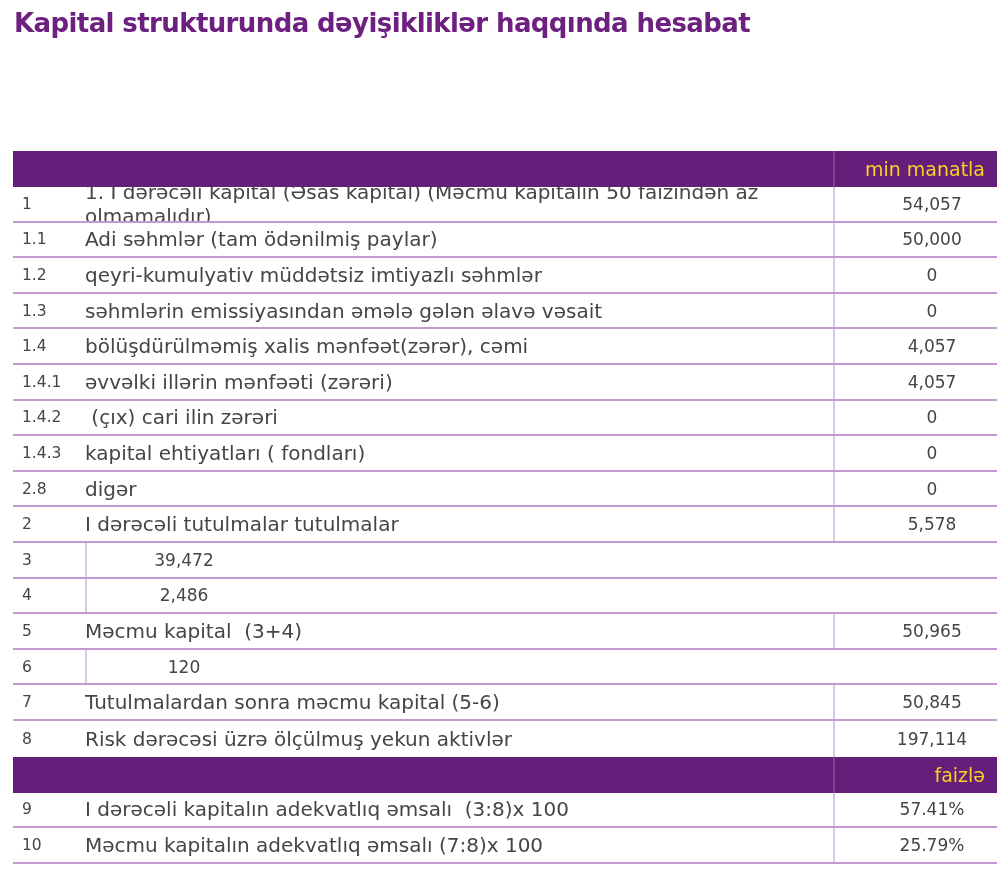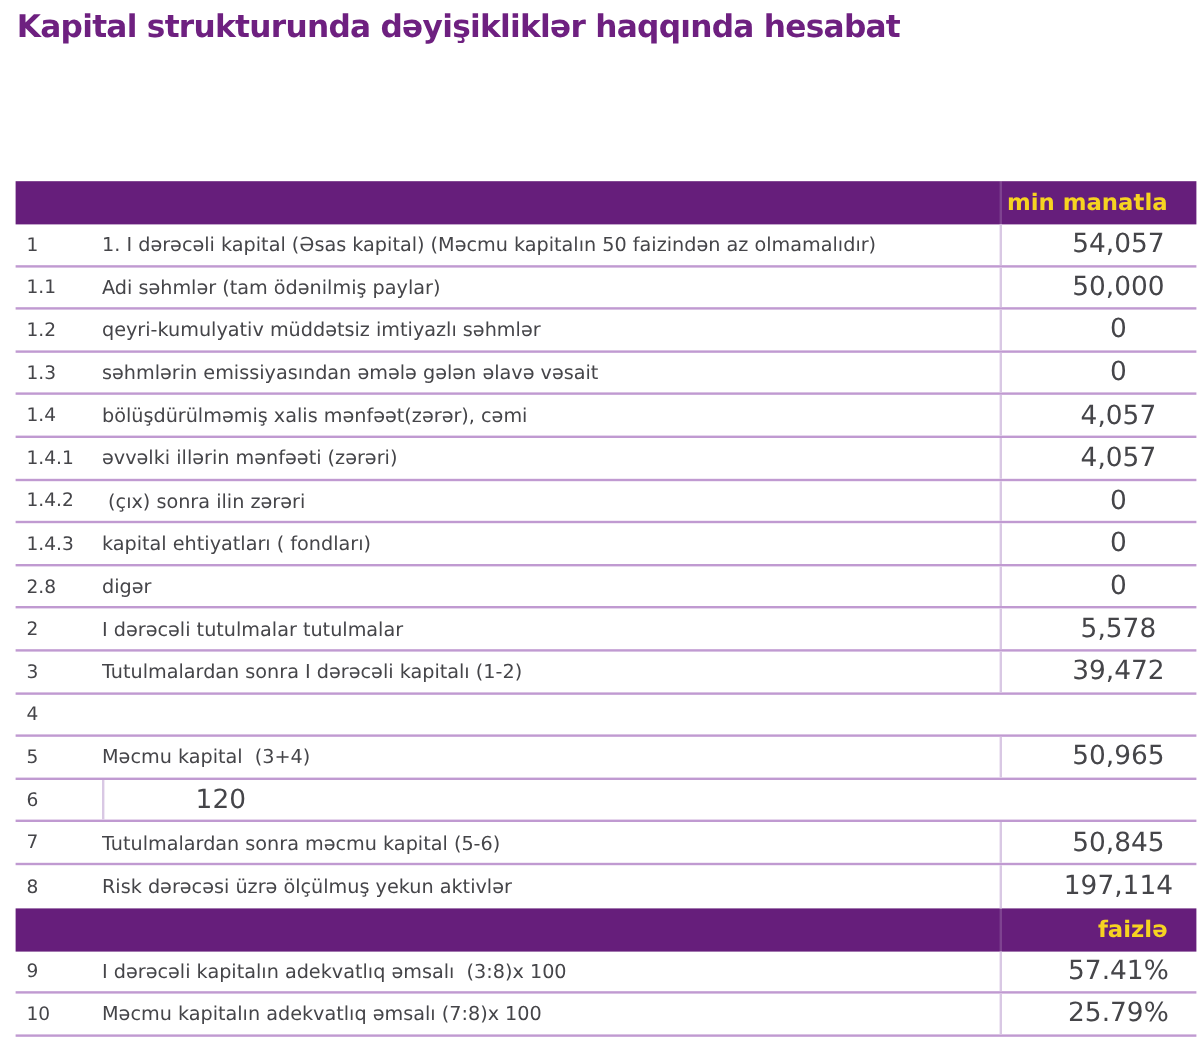--- a/index.html
+++ b/index.html
@@ -39,23 +39,23 @@
     display: flex;
   }
   .sh-spacer { flex: 1; }
   .sh-unit {
     width: 164px;
     box-sizing: border-box;
     border-left: 2px solid rgba(255,255,255,0.16);
     display: flex;
     align-items: center;
     justify-content: flex-end;
-    padding-right: 24px;
+    padding-right: 12px;
     color: var(--unit-color, #f6d321);
-    font-weight: bold;
+    font-weight: normal;
     font-size: 19px;
   }
   .row {
     display: flex;
     align-items: stretch;
     height: 35.6px;
     box-sizing: border-box;
     border-bottom: 2px solid var(--line-color, #c09ad1);
     color: #454549;
   }
@@ -66,32 +66,32 @@
     box-sizing: border-box;
     padding-left: 9px;
     display: flex;
     align-items: center;
     font-size: 15.5px;
   }
   .cell-label {
     flex: 1;
     display: flex;
     align-items: center;
-    font-size: 16px;
+    font-size: 20px;
     white-space: pre-wrap;
     overflow: hidden;
   }
   .cell-value {
     width: 164px;
     box-sizing: border-box;
     border-left: 2px solid var(--vline-color, #d9c8e4);
     display: flex;
     align-items: center;
     justify-content: center;
-    font-size: 22px;
+    font-size: 17px;
     padding-left: 32px;
   }
 </style>
 </head>
 <body>
 
 <div class="page">
   <h1 class="title">Kapital strukturunda dəyişikliklər haqqında hesabat</h1>
   <div class="table" id="capital-table">
       <div class="section">
@@ -124,45 +124,45 @@
           <div class="cell-label">bölüşdürülməmiş xalis mənfəət(zərər), cəmi</div>
           <div class="cell-value">4,057</div>
         </div>
         <div class="row">
           <div class="cell-no">1.4.1</div>
           <div class="cell-label">əvvəlki illərin mənfəəti (zərəri)</div>
           <div class="cell-value">4,057</div>
         </div>
         <div class="row">
           <div class="cell-no">1.4.2</div>
-          <div class="cell-label"> (çıx) sonra ilin zərəri</div>
+          <div class="cell-label"> (çıx) cari ilin zərəri</div>
           <div class="cell-value">0</div>
         </div>
         <div class="row">
           <div class="cell-no">1.4.3</div>
           <div class="cell-label">kapital ehtiyatları ( fondları)</div>
           <div class="cell-value">0</div>
         </div>
         <div class="row">
           <div class="cell-no">2.8</div>
           <div class="cell-label">digər</div>
           <div class="cell-value">0</div>
         </div>
         <div class="row">
           <div class="cell-no">2</div>
           <div class="cell-label">I dərəcəli tutulmalar tutulmalar</div>
           <div class="cell-value">5,578</div>
         </div>
         <div class="row">
           <div class="cell-no">3</div>
-          <div class="cell-label">Tutulmalardan sonra I dərəcəli kapitalı (1-2)</div>
           <div class="cell-value">39,472</div>
         </div>
         <div class="row">
           <div class="cell-no">4</div>
+          <div class="cell-value">2,486</div>
         </div>
         <div class="row">
           <div class="cell-no">5</div>
           <div class="cell-label">Məcmu kapital  (3+4)</div>
           <div class="cell-value">50,965</div>
         </div>
         <div class="row">
           <div class="cell-no">6</div>
           <div class="cell-value">120</div>
         </div>

